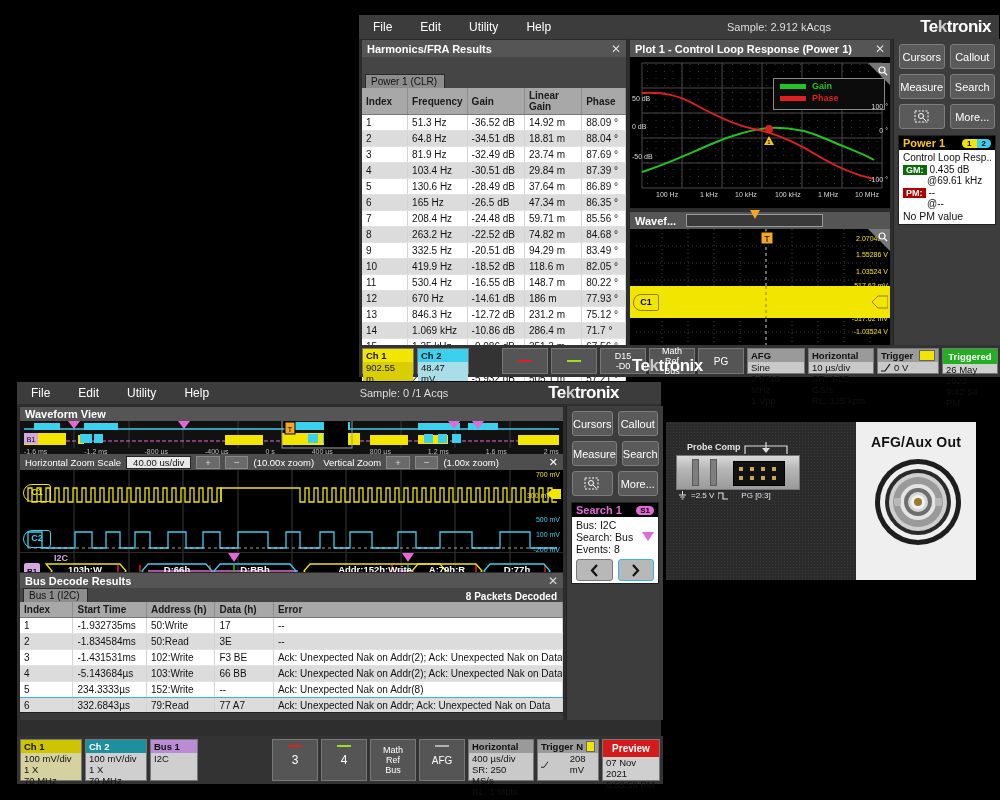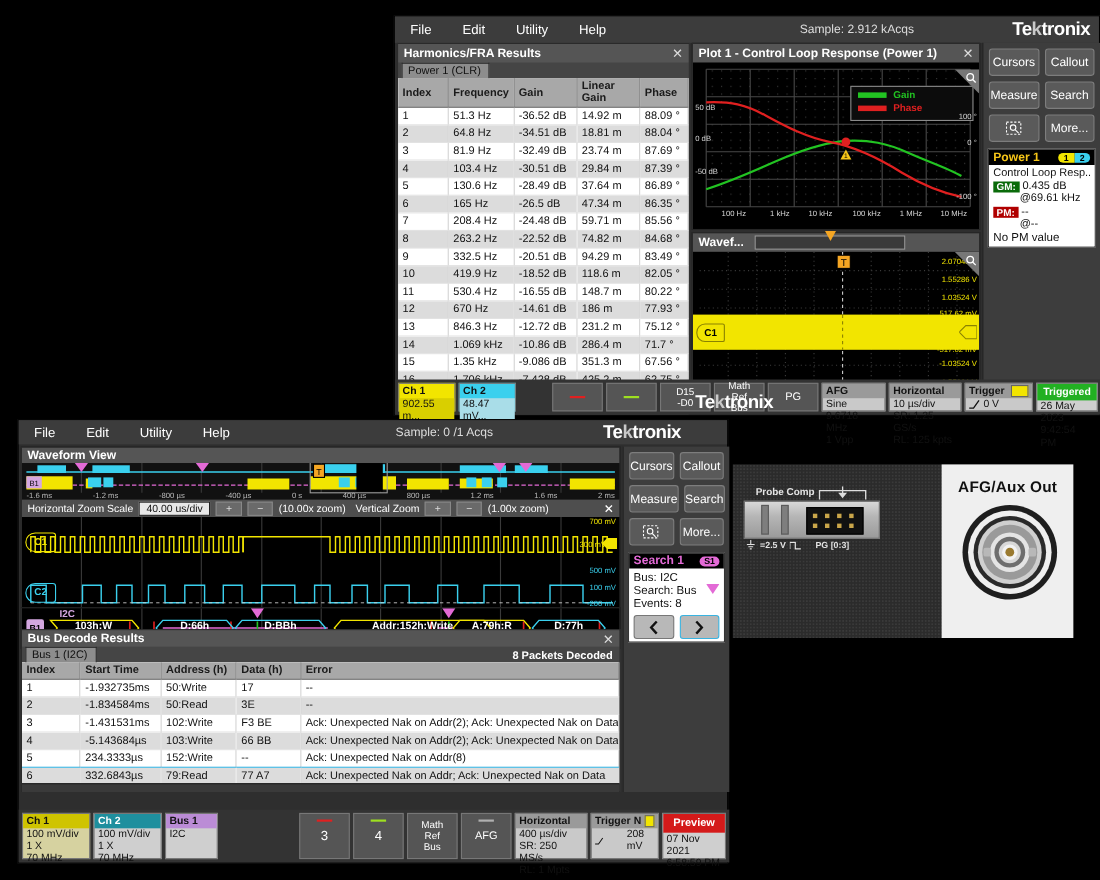--- a/index.html
+++ b/index.html
@@ -13,21 +13,21 @@
   .menubar .sample{position:absolute;left:0;right:0;text-align:center;font-size:11px;color:#ddd;pointer-events:none;}
   .brand{position:absolute;right:8px;top:2px;font-size:17px;font-weight:bold;color:#fff;
          letter-spacing:-0.5px;font-family:"Liberation Sans",sans-serif;}
   .brand .k{color:#c9c9c9;}
 
   
   .panel{background:#4a4a4a;border:1px solid #2a2a2a;box-sizing:border-box;}
   .panel-hdr{height:17px;background:#555;display:flex;align-items:center;justify-content:space-between;
              padding:0 5px;font-size:11px;color:#fff;font-weight:bold;}
   .panel-hdr .x{font-size:12px;color:#ddd;font-weight:normal;}
-  .tabstrip{height:14px;background:#454545;display:flex;align-items:flex-end;padding-left:3px;}
+  .tabstrip{height:31px;background:#454545;display:flex;align-items:flex-end;padding-left:3px;}
   .tabstrip .tab{background:#8d8d8d;color:#111;font-size:10px;padding:1px 7px 1px 5px;border:1px solid #2a2a2a;border-bottom:none;}
   .tabstrip .right{margin-left:auto;color:#fff;font-size:10px;padding-right:6px;font-weight:bold;}
 
   
   table.grid{border-collapse:collapse;width:100%;font-size:10px;table-layout:fixed;}
   table.grid th{background:#a8a8a8;color:#1a1a1a;text-align:left;font-weight:bold;padding:2px 4px;
                 border-right:1px solid #8d8d8d;border-bottom:1px solid #777;}
   table.grid td{background:#fff;color:#111;padding:2px 4px;border-right:1px solid #d4d4d4;
                 border-bottom:1px solid #e2e2e2;white-space:nowrap;overflow:hidden;}
   table.grid tr.alt td{background:#dcdcdc;}
@@ -873,21 +873,21 @@
               <rect x="38" y="5" width="4" height="4"></rect>
             <rect x="5" y="14" width="4" height="4"></rect>
               <rect x="16" y="14" width="4" height="4"></rect>
             <rect x="27" y="14" width="4" height="4"></rect>
               <rect x="38" y="14" width="4" height="4"></rect>
           </g>
         </svg>
       </div>
     </div>
 
-    <div style="position:absolute;left:12px;top:69px;display:flex;align-items:center;gap:4px;font-size:8px;color:#e4e4e4;font-weight:bold;">
+    <div style="position:absolute;left:12px;top:69px;display:flex;align-items:center;gap:4px;font-size:8px;color:#e4e4e4;">
       <svg width="9" height="9" viewBox="0 0 9 9">
         <line x1="4.5" y1="0" x2="4.5" y2="4" stroke="#e4e4e4" stroke-width="1"></line>
         <line x1="1" y1="4" x2="8" y2="4" stroke="#e4e4e4" stroke-width="1"></line>
         <line x1="2.3" y1="6" x2="6.7" y2="6" stroke="#e4e4e4" stroke-width="1"></line>
         <line x1="3.6" y1="8" x2="5.4" y2="8" stroke="#e4e4e4" stroke-width="1"></line>
       </svg>
       <span>=2.5 V</span>
       <svg width="11" height="8" viewBox="0 0 11 8">
         <path d="M0,7 L0,1 L5,1 L5,7 L10,7" fill="none" stroke="#e4e4e4" stroke-width="1.1"></path>
       </svg>

